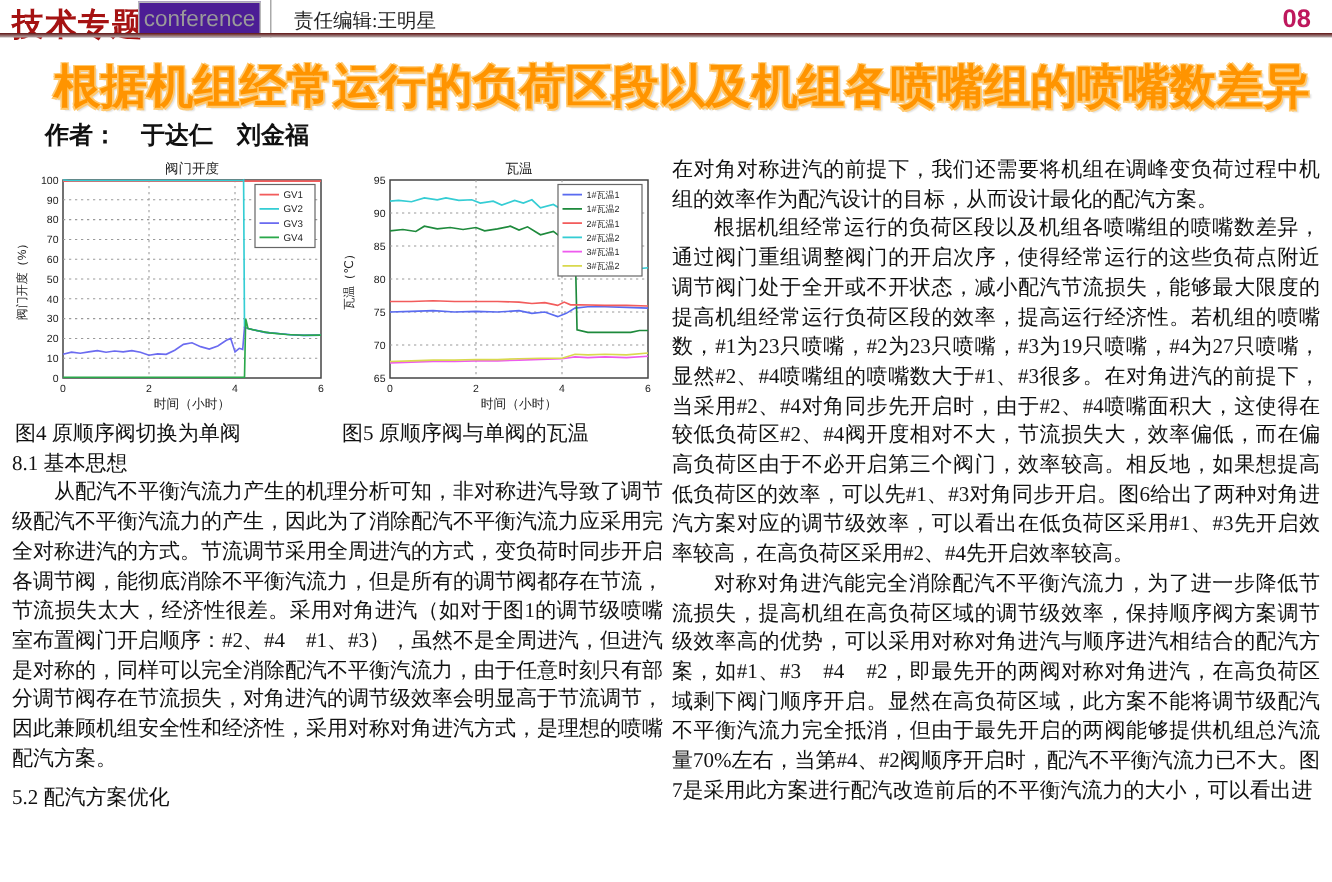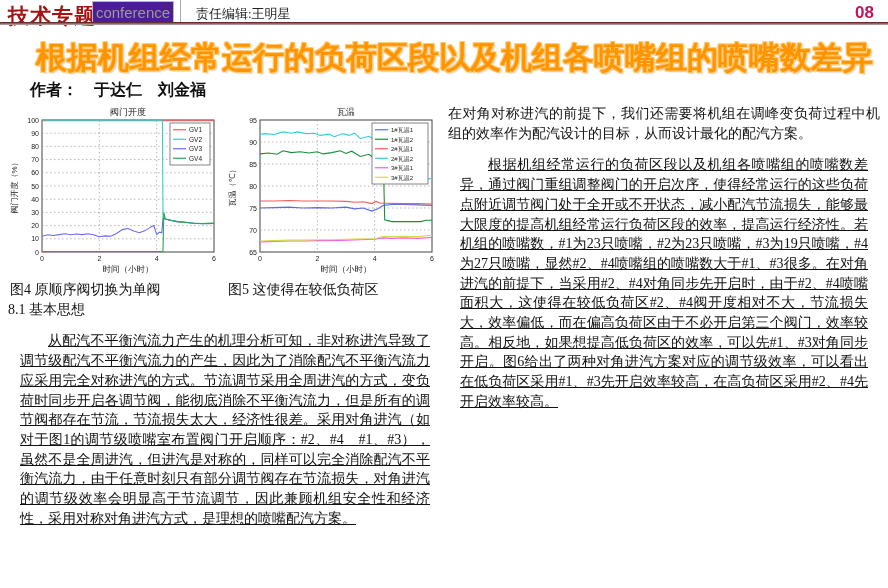--- a/index.html
+++ b/index.html
@@ -30,21 +30,21 @@
   
   .col{position:absolute;top:104px;font-size:14px;line-height:19.7px;text-align:justify;}
   .col-left{left:8px;width:434px;}
   .col-right{left:448px;width:432px;}
   .figures-row{display:flex;gap:2px;}
   .captions-row{display:flex;margin-top:2px;}
   .captions-row span{display:inline-block;}
   .cap1{width:218px;padding-left:2px;}
   .cap2{width:214px;}
   .sec-h{margin:0;padding:0;font-weight:normal;font-size:14px;}
-  .para{margin:12px;text-indent:2em;text-decoration:underline;}
+  .para{margin:0;text-indent:2em;}
   .para-cont{margin:0;text-indent:0;}
   .sec-h.last{margin-top:7px;}
   svg text{font-family:"Liberation Sans","DejaVu Sans",sans-serif;}
 </style>
 </head>
 <body>
 
 <div class="hdr">
   <span class="hdr-topic">技术专题</span>
   <span class="hdr-conf">conference</span>
@@ -143,22 +143,24 @@
         <line x1="149" y1="54.25" x2="162" y2="54.25" stroke="#35cdd4" stroke-width="1.2"></line>
         <text x="165" y="56.55" font-size="6" fill="#222">2#瓦温2</text>
         <line x1="149" y1="63.75" x2="162" y2="63.75" stroke="#ee5bee" stroke-width="1.2"></line>
         <text x="165" y="66.05" font-size="6" fill="#222">3#瓦温1</text>
         <line x1="149" y1="73.25" x2="162" y2="73.25" stroke="#d9d94e" stroke-width="1.2"></line>
         <text x="165" y="75.55" font-size="6" fill="#222">3#瓦温2</text>
       </svg>
   </div>
   <div class="captions-row">
     <span class="cap1">图4 原顺序阀切换为单阀</span>
-    <span class="cap2">图5 这使得在较低负荷区</span>
+    <span class="cap2">图5 原顺序阀与单阀的瓦温</span>
   </div>
   <div class="sec-h">8.1 基本思想</div>
   <p class="para">从配汽不平衡汽流力产生的机理分析可知，非对称进汽导致了调节级配汽不平衡汽流力的产生，因此为了消除配汽不平衡汽流力应采用完全对称进汽的方式。节流调节采用全周进汽的方式，变负荷时同步开启各调节阀，能彻底消除不平衡汽流力，但是所有的调节阀都存在节流，节流损失太大，经济性很差。采用对角进汽（如对于图1的调节级喷嘴室布置阀门开启顺序：#2、#4　#1、#3），虽然不是全周进汽，但进汽是对称的，同样可以完全消除配汽不平衡汽流力，由于任意时刻只有部分调节阀存在节流损失，对角进汽的调节级效率会明显高于节流调节，因此兼顾机组安全性和经济性，采用对称对角进汽方式，是理想的喷嘴配汽方案。</p>
+  <div class="sec-h last">5.2 配汽方案优化</div>
 </div>
 
 <div class="col col-right">
   <p class="para-cont">在对角对称进汽的前提下，我们还需要将机组在调峰变负荷过程中机组的效率作为配汽设计的目标，从而设计最化的配汽方案。</p>
   <p class="para">根据机组经常运行的负荷区段以及机组各喷嘴组的喷嘴数差异，通过阀门重组调整阀门的开启次序，使得经常运行的这些负荷点附近调节阀门处于全开或不开状态，减小配汽节流损失，能够最大限度的提高机组经常运行负荷区段的效率，提高运行经济性。若机组的喷嘴数，#1为23只喷嘴，#2为23只喷嘴，#3为19只喷嘴，#4为27只喷嘴，显然#2、#4喷嘴组的喷嘴数大于#1、#3很多。在对角进汽的前提下，当采用#2、#4对角同步先开启时，由于#2、#4喷嘴面积大，这使得在较低负荷区#2、#4阀开度相对不大，节流损失大，效率偏低，而在偏高负荷区由于不必开启第三个阀门，效率较高。相反地，如果想提高低负荷区的效率，可以先#1、#3对角同步开启。图6给出了两种对角进汽方案对应的调节级效率，可以看出在低负荷区采用#1、#3先开启效率较高，在高负荷区采用#2、#4先开启效率较高。</p>
+  <p class="para">对称对角进汽能完全消除配汽不平衡汽流力，为了进一步降低节流损失，提高机组在高负荷区域的调节级效率，保持顺序阀方案调节级效率高的优势，可以采用对称对角进汽与顺序进汽相结合的配汽方案，如#1、#3　#4　#2，即最先开的两阀对称对角进汽，在高负荷区域剩下阀门顺序开启。显然在高负荷区域，此方案不能将调节级配汽不平衡汽流力完全抵消，但由于最先开启的两阀能够提供机组总汽流量70%左右，当第#4、#2阀顺序开启时，配汽不平衡汽流力已不大。图7是采用此方案进行配汽改造前后的不平衡汽流力的大小，可以看出进</p>
 </div>
 
 </body></html>

